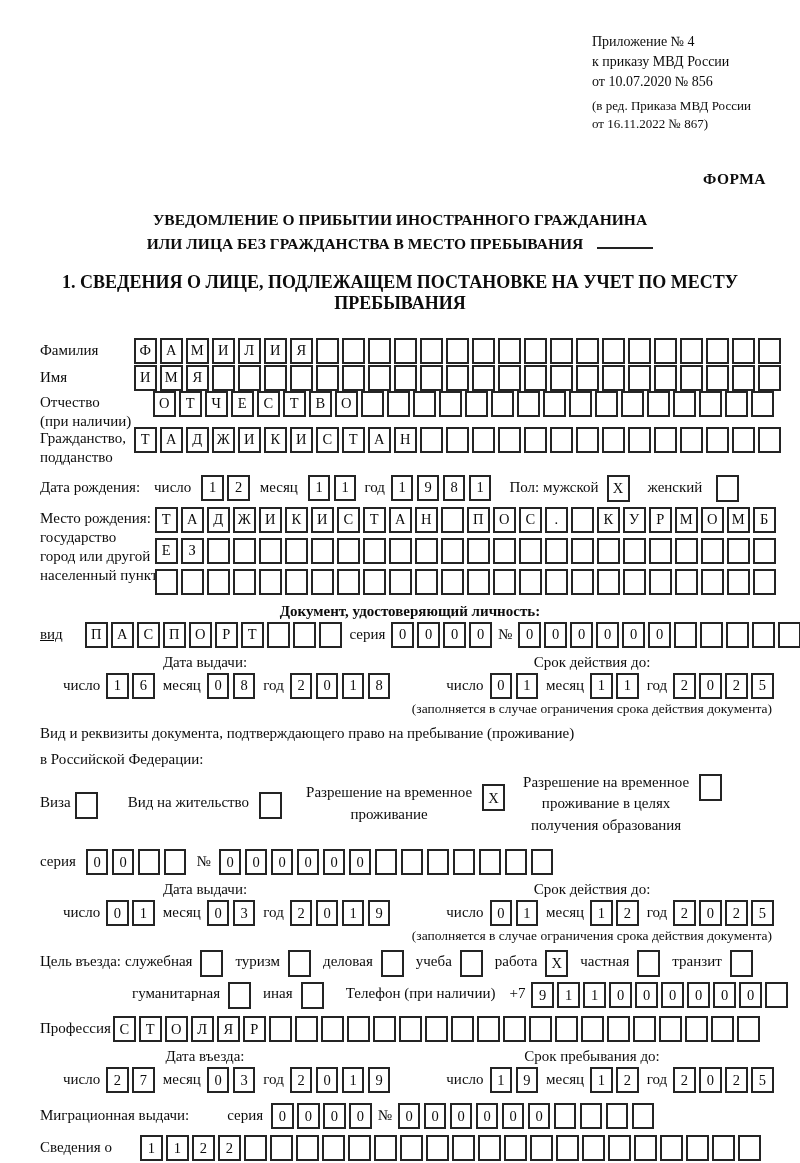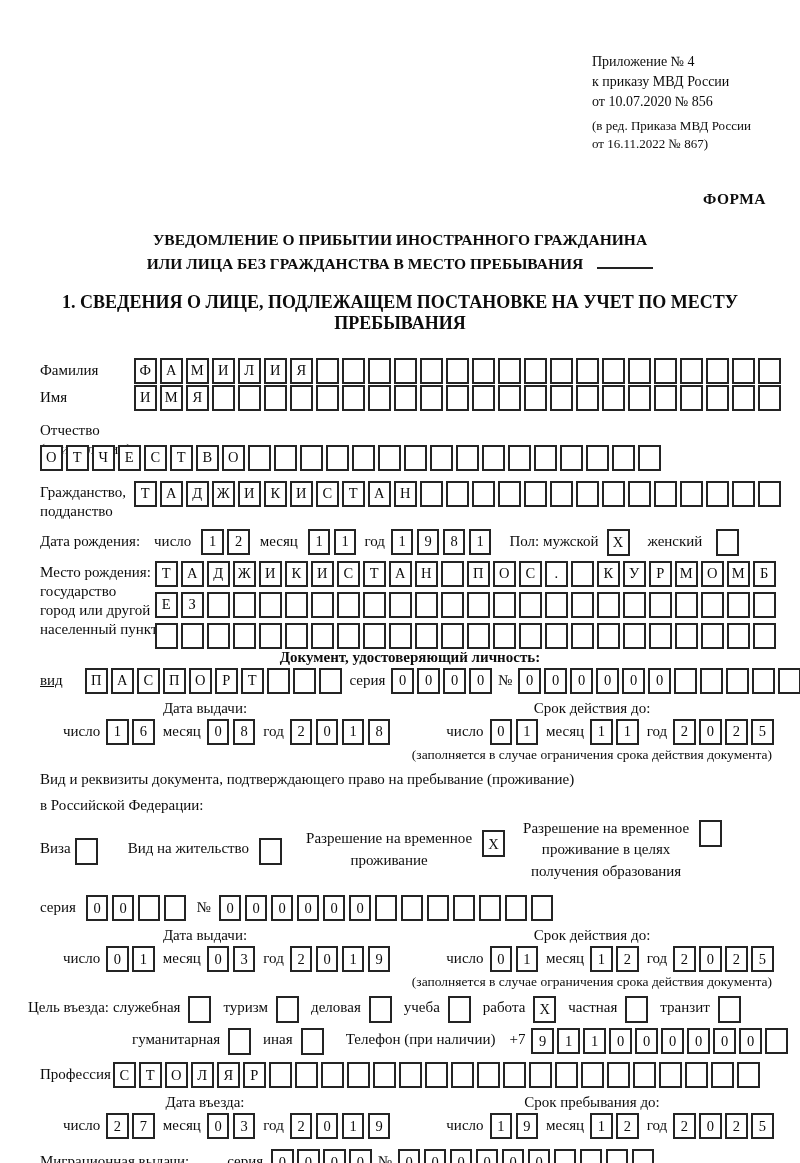--- a/index.html
+++ b/index.html
@@ -1,21 +1,21 @@
 <!DOCTYPE html>
 <html><head>
 <meta charset="utf-8">
 <style>
   html,body{margin:0;padding:0;background:#ffffff;}
   body{width:800px;height:1163px;overflow:hidden;color:#0c0c0c;
        font-family:"Liberation Serif","DejaVu Serif",serif;font-size:15px;}
   .page{width:800px;height:1163px;overflow:hidden;position:relative;}
 
   
-  .appendix{padding-top:52px;margin-left:592px;font-size:14px;line-height:1.42;}
+  .appendix{padding-top:32px;margin-left:592px;font-size:14px;line-height:1.42;}
   .appendix .edition{margin-top:5px;font-size:13px;line-height:1.42;}
   .forma{margin-top:36px;text-align:right;padding-right:34px;font-weight:bold;
          font-size:15.5px;letter-spacing:0.5px;}
   .title{margin-top:20px;text-align:center;font-weight:bold;font-size:15.5px;line-height:1.55;}
   .title-underline{display:inline-block;width:56px;border-bottom:2px solid #222;
                    height:0.95em;margin-left:14px;}
   .sec-heading{margin-top:16px;text-align:center;font-weight:bold;font-size:18px;}
 
   
   .frow{display:flex;align-items:flex-start;margin-left:40px;white-space:nowrap;}
@@ -39,30 +39,30 @@
   .dates-head{display:flex;margin-left:40px;margin-top:6px;}
   .dh1{width:330px;text-align:center;}
   .dh2{width:340px;text-align:center;margin-left:52px;}
   .dates-row{display:flex;margin-left:63px;margin-top:2px;white-space:nowrap;}
   .dg{display:flex;align-items:flex-start;}
   .dg .dlabel{margin-right:6px;}
   .dg .cellrow{margin-right:8px;}
   .note{font-size:13.5px;text-align:right;padding-right:28px;margin-top:2px;}
 
   .plain{margin-left:40px;margin-top:8px;}
-  .center-bold{text-align:center;font-weight:bold;font-size:15px;margin-top:0px;padding-left:20px;}
+  .center-bold{text-align:center;font-weight:bold;font-size:15px;margin-top:8px;padding-left:20px;}
 
   
   .cbrow{display:flex;align-items:center;margin-left:40px;margin-top:4px;}
   .cbitem{display:flex;align-items:flex-start;}
   .cbitem .cb-lines{display:flex;flex-direction:column;text-align:center;line-height:1.45;}
   .cbitem .checkbox{margin-left:10px;margin-top:2px;}
 
   
-  .purpose-row{display:flex;align-items:flex-start;margin-left:28px;margin-top:6px;white-space:nowrap;}
+  .purpose-row{display:flex;align-items:flex-start;margin-left:40px;margin-top:6px;white-space:nowrap;}
   .purpose-row .checkbox{margin-left:8px;margin-right:12px;margin-top:0;}
   .purpose-row .dlabel{padding-top:3px;}
 
   
   .r-reps{margin-top:6px;}
   .replabel{width:100px;flex:none;line-height:21px;padding-top:2px;}
   .replabel span{display:block;}
   .repcol{display:flex;flex-direction:column;gap:5px;}
 </style>
 </head>
@@ -146,21 +146,21 @@
         <span class="cell"></span>
         <span class="cell"></span>
         <span class="cell"></span>
         <span class="cell"></span>
         <span class="cell"></span>
         <span class="cell"></span>
         <span class="cell"></span>
       </span>
   </div>
 
-  <div class="frow" style="margin-top:8px;flex-direction:column;">
+  <div class="frow" style="">
     <span class="flabel two w113">
       <span>Отчество</span>
       <span>(при наличии)</span>
     </span>
     <span class="cellrow">
         <span class="cell">О</span>
         <span class="cell">Т</span>
         <span class="cell">Ч</span>
         <span class="cell">Е</span>
         <span class="cell">С</span>

